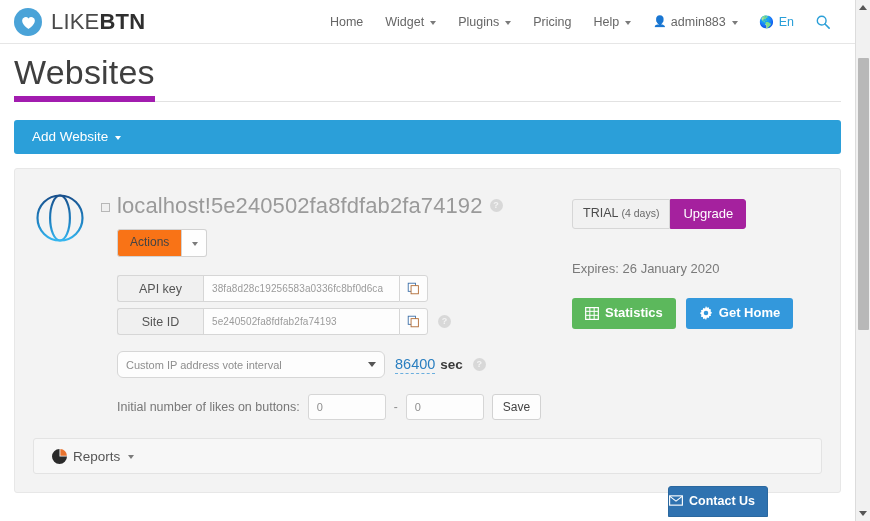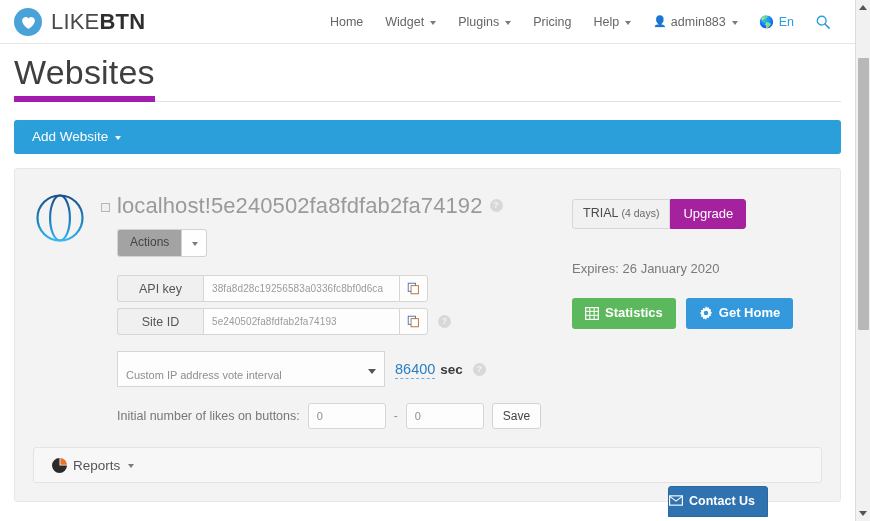--- a/index.html
+++ b/index.html
@@ -195,21 +195,21 @@
     cursor: pointer;
     line-height: 1;
   }
 
   .actions-group {
     display: inline-flex;
     margin-top: 10px;
     margin-left: 16px;
   }
   .btn-light {
-    background: #a3a3a3;
+    background: #f97316;
     border: 1px solid #d2d2d2;
     color: #444;
     font-size: 12px;
     padding: 5px 12px 6px 12px;
     border-radius: 3px 0 0 3px;
     cursor: pointer;
     line-height: 1.3;
   }
   .btn-light-caret {
     background: #fefefe;
@@ -273,25 +273,25 @@
     margin-top: 16px;
     margin-left: 16px;
     display: flex;
     align-items: center;
     gap: 10px;
   }
   .select-box {
     width: 268px;
     height: 27px;
     border: 1px solid #d6d6d6;
-    border-radius: 0;
+    border-radius: 6px;
     background: #fdfdfd;
     display: flex;
-    align-items: flex-start;
-    padding: 17px 8px;
+    align-items: center;
+    padding: 11px 8px;
     font-size: 11px;
     color: #8e8e8e;
     cursor: pointer;
     position: relative;
   }
   .select-box .sel-caret {
     position: absolute;
     right: 8px;
     width: 0; height: 0;
     border-left: 4px solid transparent;

